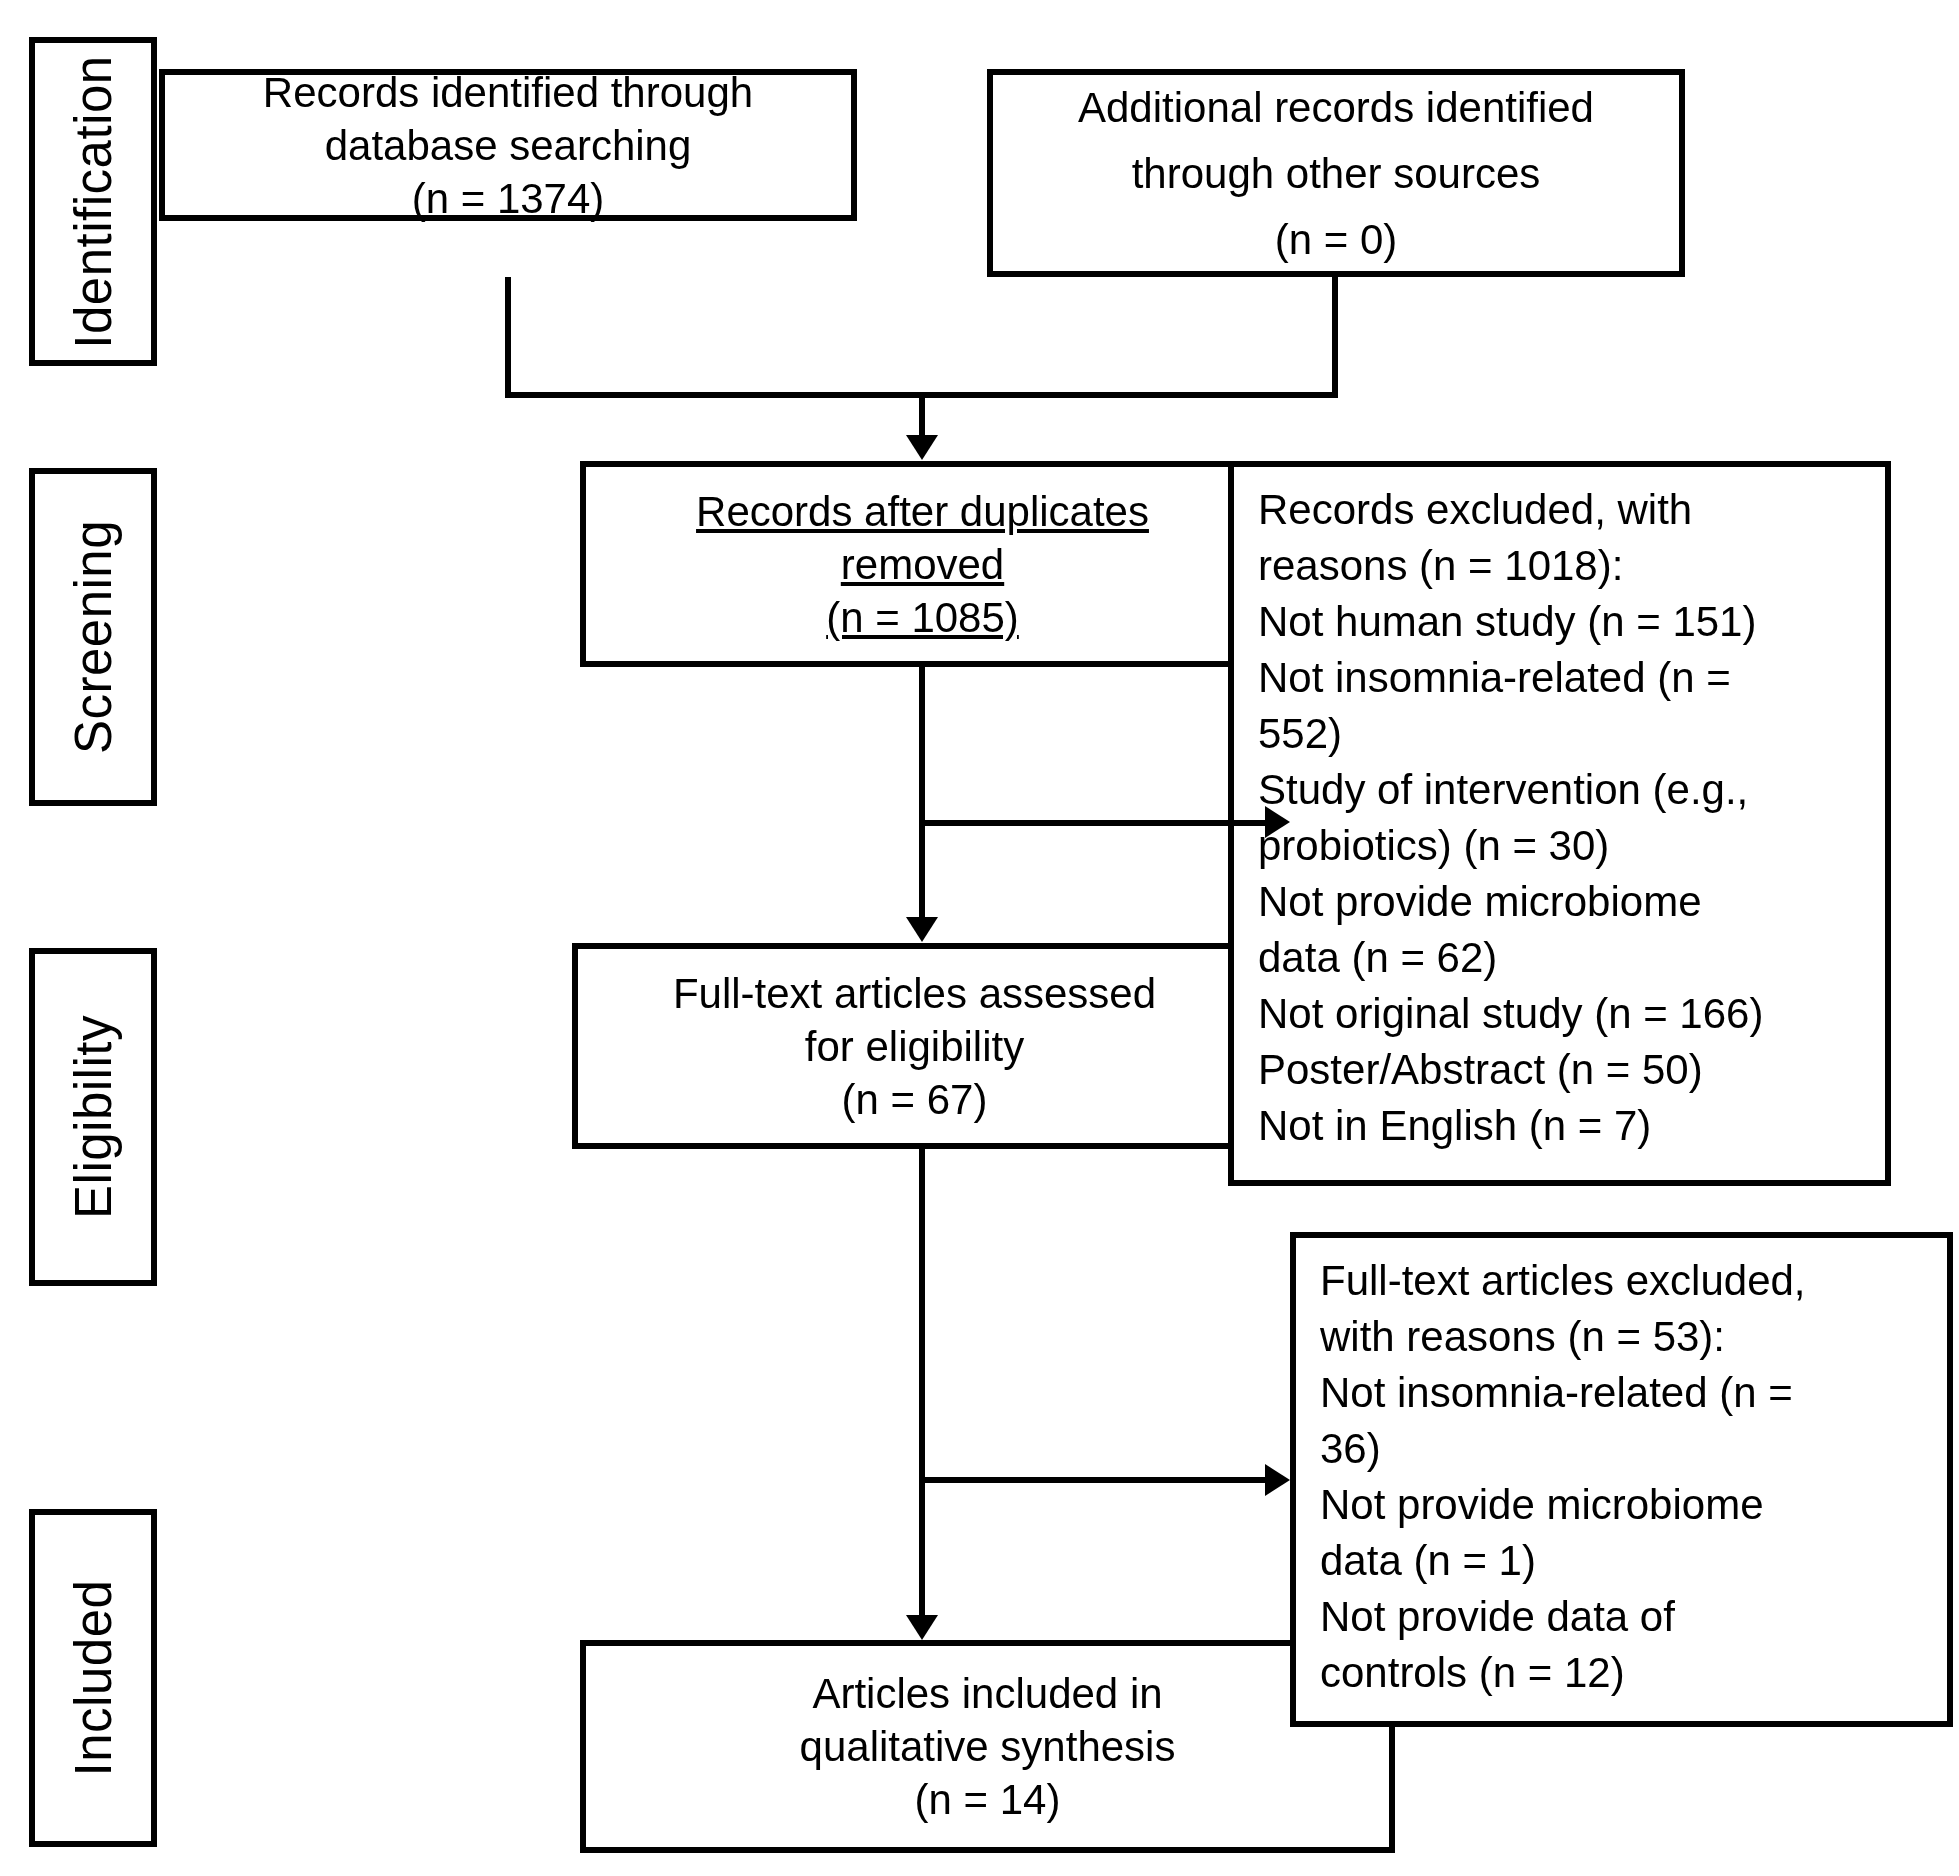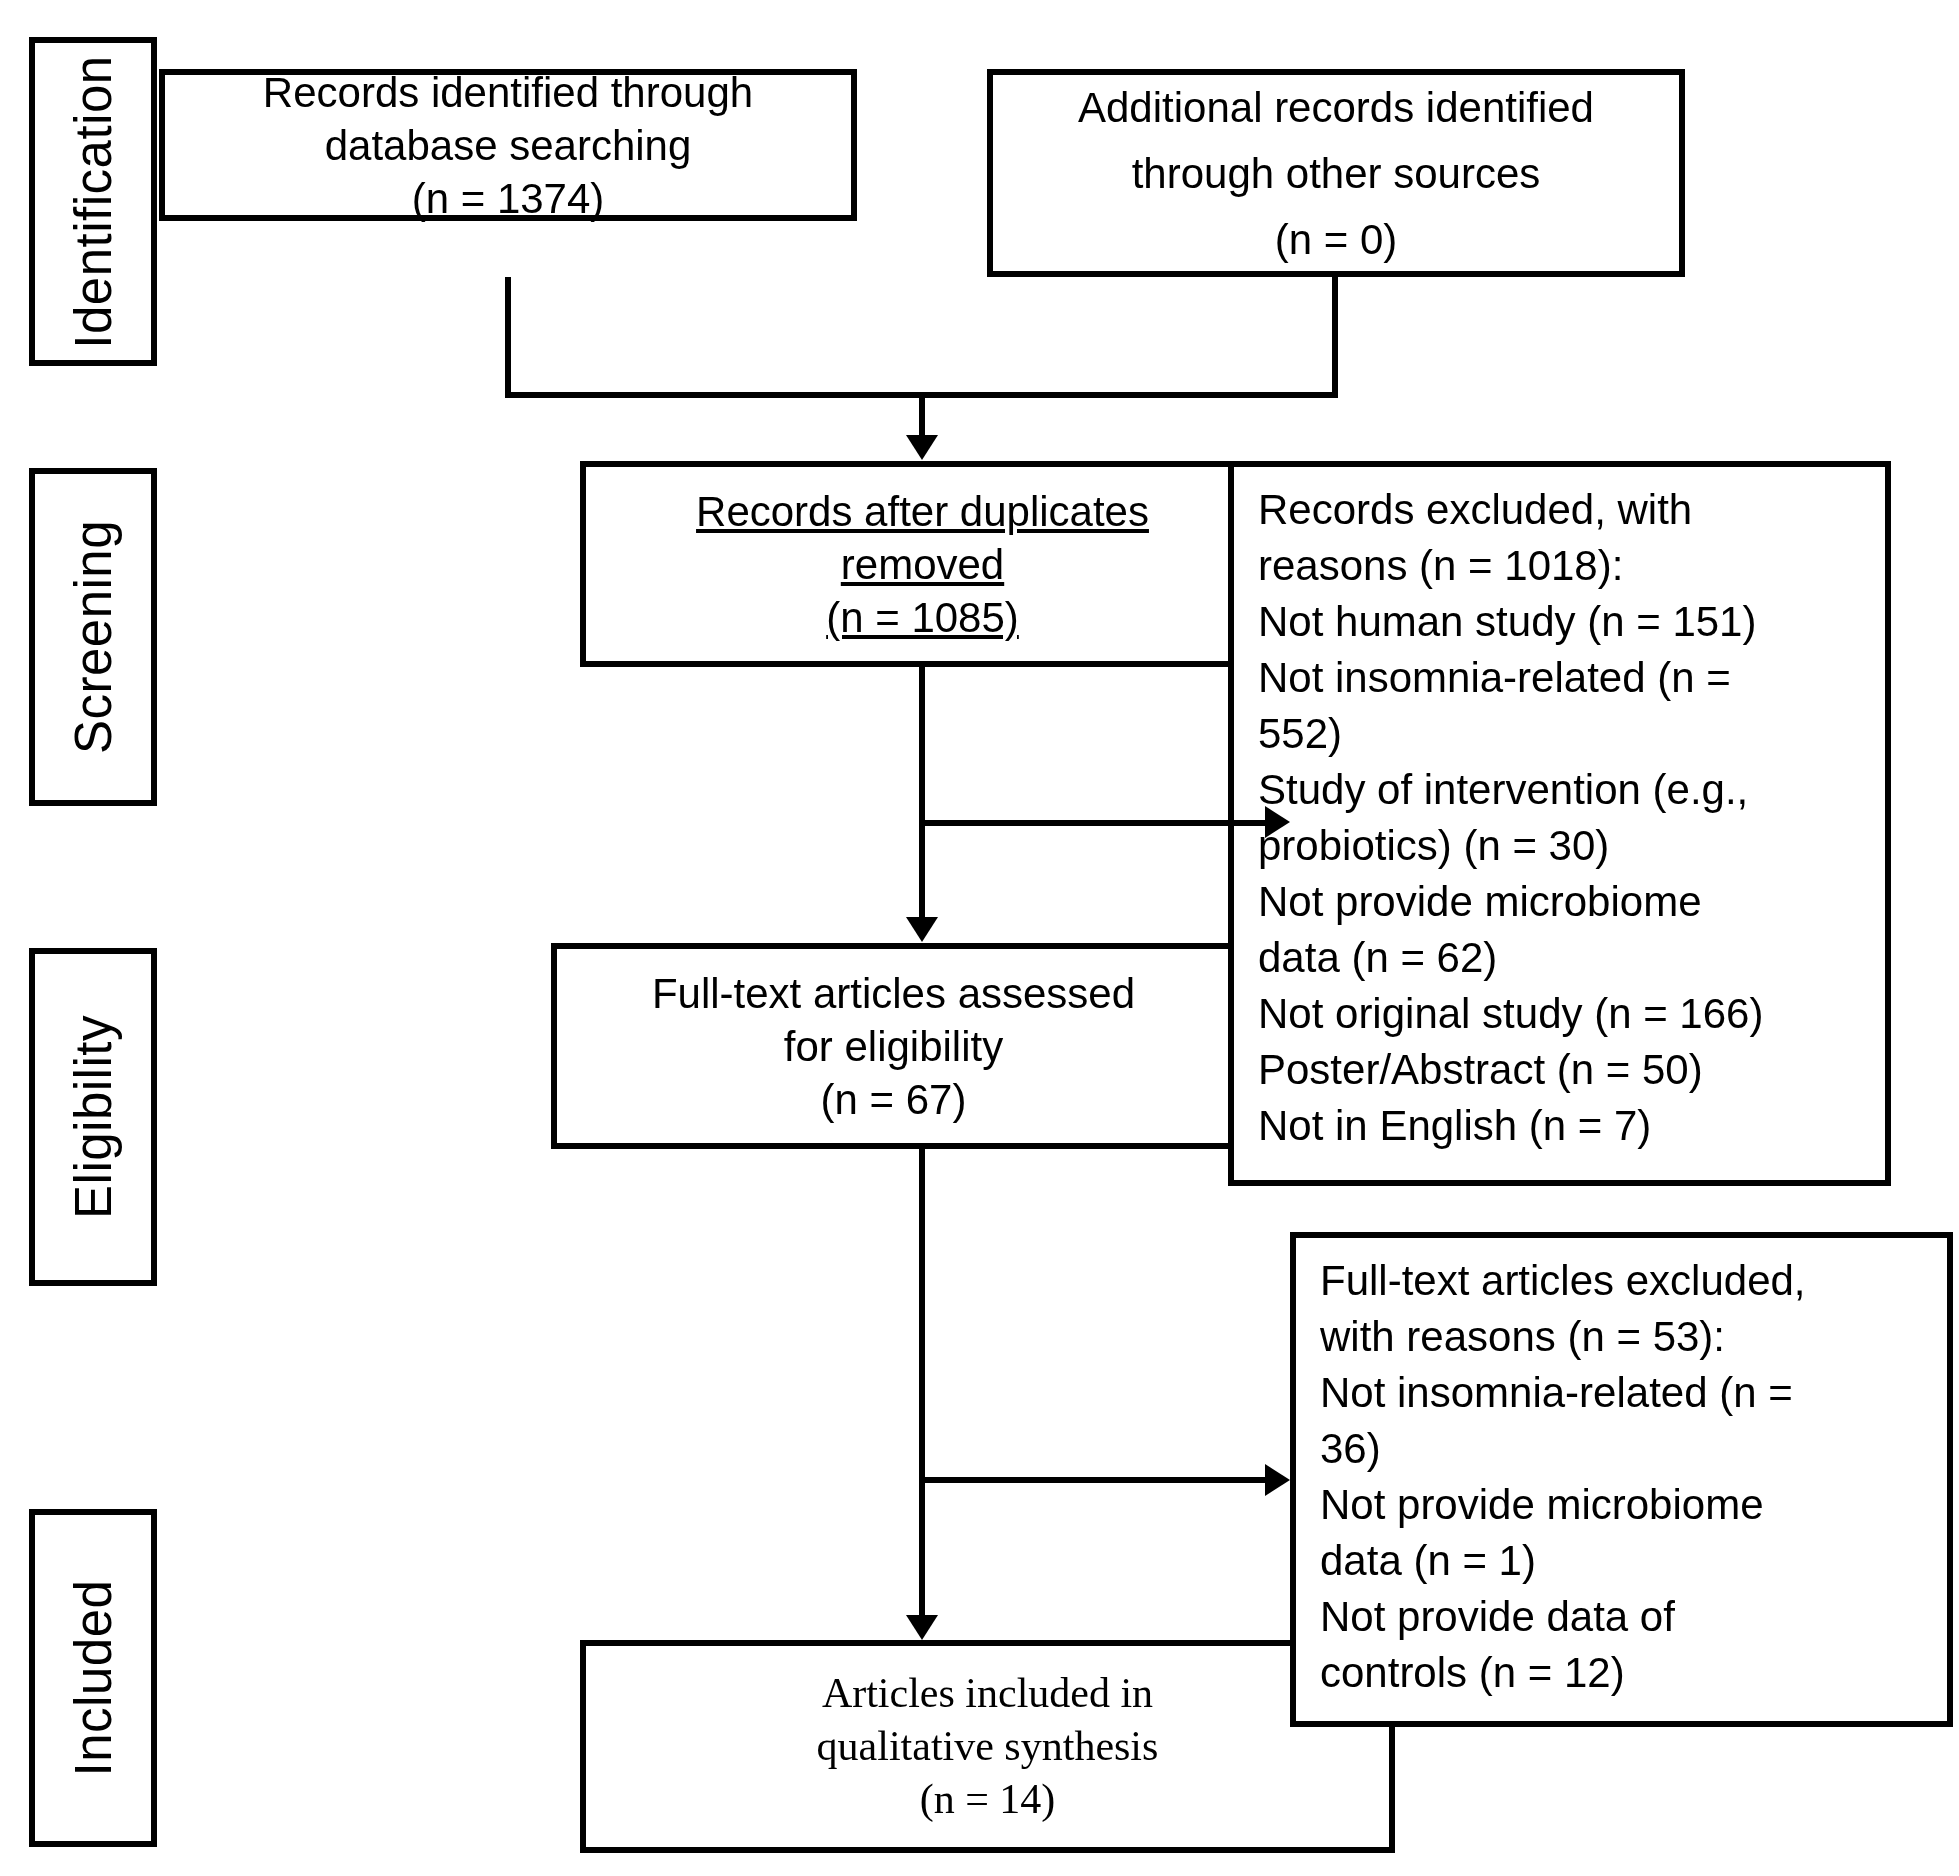--- a/index.html
+++ b/index.html
@@ -95,26 +95,26 @@
     <div class="line">Additional records identified</div>
     <div class="line">through other sources</div>
     <div class="line">(n = 0)</div>
   </div>
 
 <div class="flow-box center-box" style="left:580px; top:461px; width:685px; height:206px;text-decoration:underline;">
     <div class="line">Records after duplicates</div>
     <div class="line">removed</div>
     <div class="line">(n = 1085)</div>
   </div>
-<div class="flow-box center-box" style="left:551px; top:943px; width:685px; height:206px;">
+<div class="flow-box center-box" style="left:572px; top:943px; width:685px; height:206px;">
     <div class="line">Full-text articles assessed</div>
     <div class="line">for eligibility</div>
     <div class="line">(n = 67)</div>
   </div>
-<div class="flow-box center-box" style="left:580px; top:1640px; width:815px; height:213px;font-family:Liberation Serif, serif;">
+<div class="flow-box center-box" style="left:580px; top:1640px; width:815px; height:213px;">
     <div class="line">Articles included in</div>
     <div class="line">qualitative synthesis</div>
     <div class="line">(n = 14)</div>
   </div>
 
 <div class="flow-box reason-box" style="left:1228px; top:461px; width:663px; height:725px;">
     <div class="line">Records excluded, with</div>
     <div class="line">reasons (n = 1018):</div>
     <div class="line">Not human study (n = 151)</div>
     <div class="line">Not insomnia-related (n =</div>

